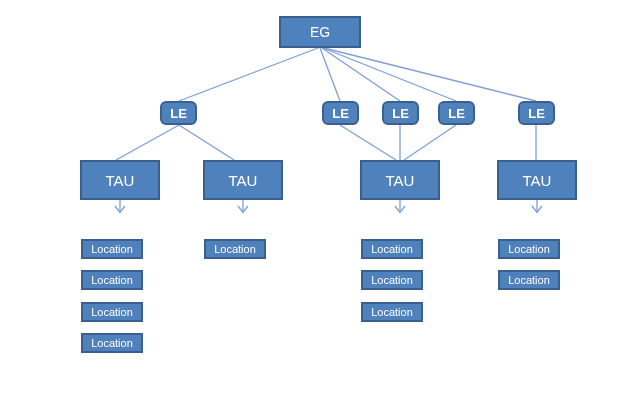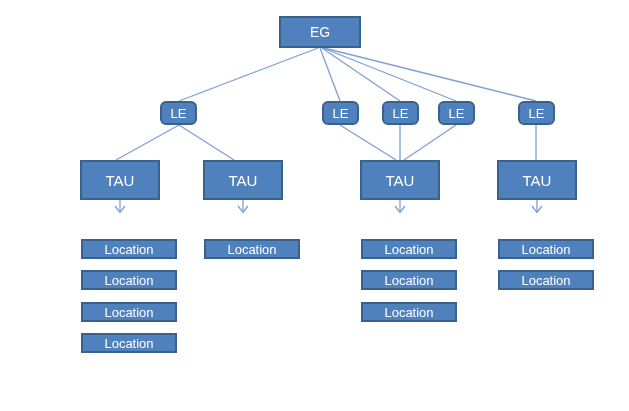--- a/index.html
+++ b/index.html
@@ -26,25 +26,25 @@
     position:absolute;
     box-sizing:border-box;
     background:var(--fill);
     border:2px solid var(--border);
     color:var(--text);
     display:flex;align-items:center;justify-content:center;
     text-align:center;
     line-height:1;
   }
   .eg  {left:279px;top:16px; width:82px;height:32px;font-size:14px;}
-  .le  {top:101px;width:37px;height:24px;border-radius:6px;font-size:13px;border-width:2.5px;}
+  .le  {top:101px;width:37px;height:24px;border-radius:6px;font-size:13px;border-width:2.5px;font-weight:bold;}
   .le-1{left:160px;} .le-2{left:322px;} .le-3{left:382px;} .le-4{left:438px;} .le-5{left:518px;}
   .tau {top:160px;width:80px;height:40px;font-size:15px;}
   .tau-1{left:80px;} .tau-2{left:203px;} .tau-3{left:360px;} .tau-4{left:497px;}
-  .loc {width:96px;height:20px;font-size:13px;}
+  .loc {width:62px;height:20px;font-size:11px;}
   .col-1{left:81px;} .col-2{left:204px;} .col-3{left:361px;} .col-4{left:498px;}
   .row-1{top:239px;} .row-2{top:270px;} .row-3{top:302px;} .row-4{top:333px;}
 </style>
 </head>
 <body>
 
 <div id="canvas">
 
   <svg id="connector-layer" viewBox="0 0 629 411" xmlns="http://www.w3.org/2000/svg">
 

